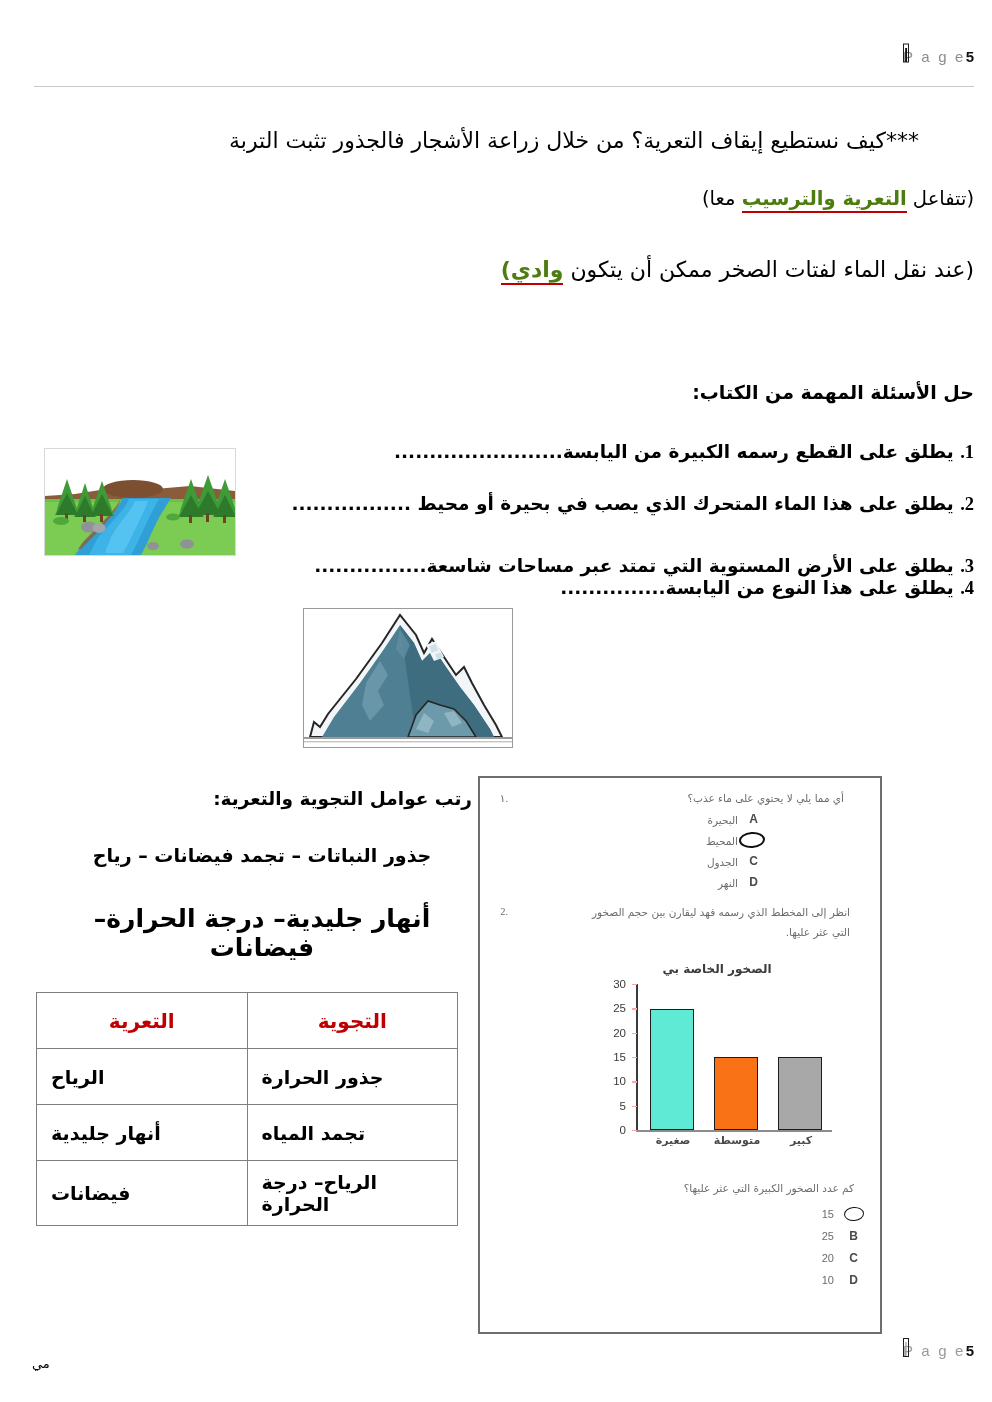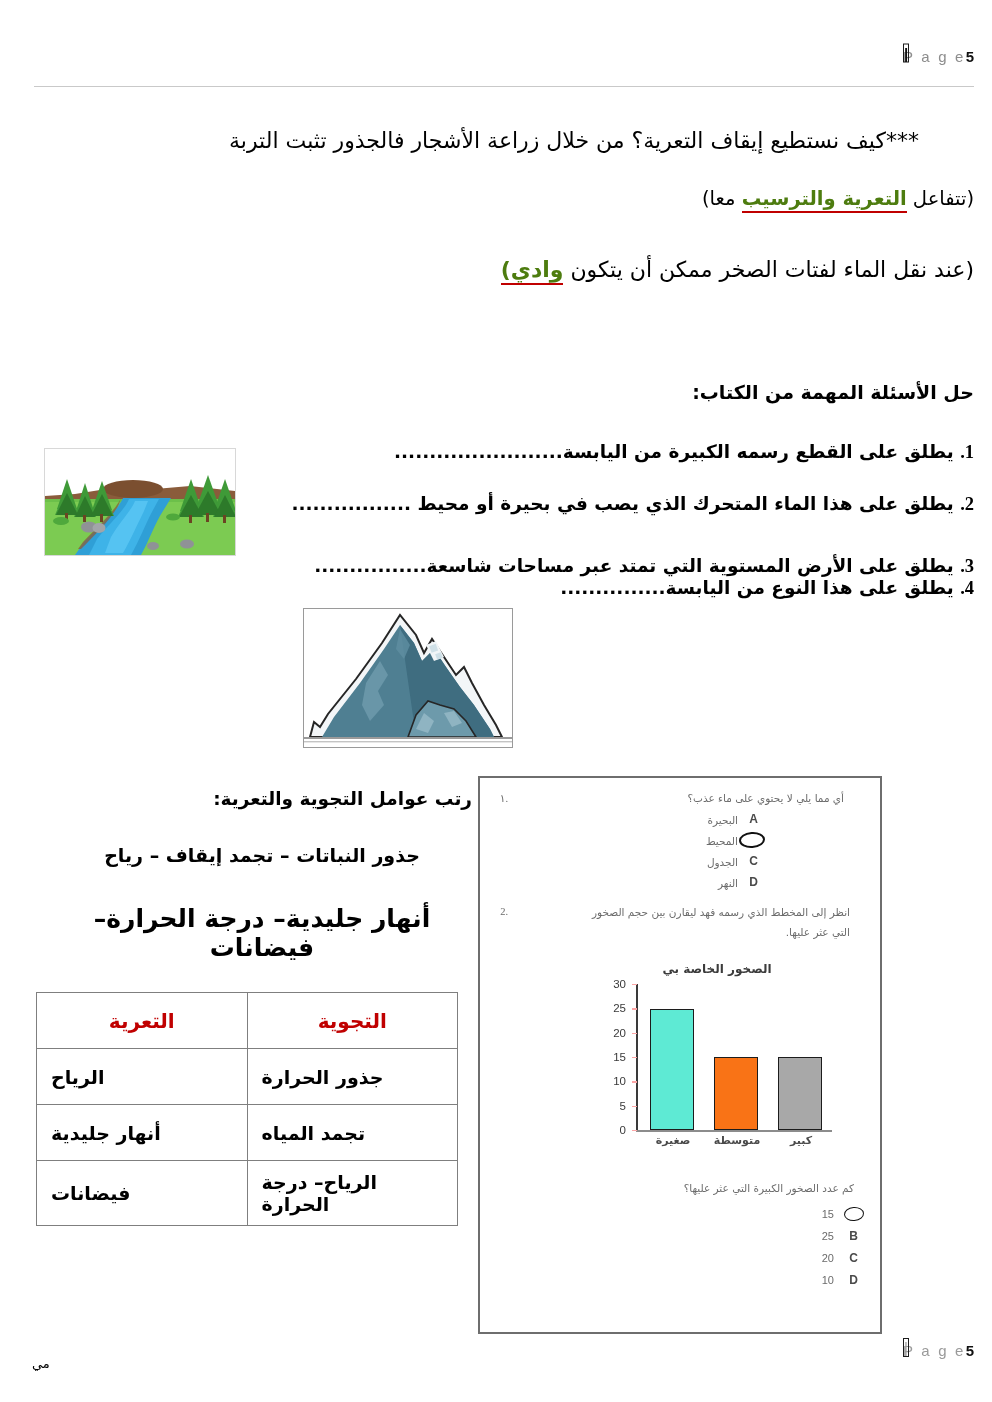--- a/index.html
+++ b/index.html
@@ -340,21 +340,21 @@
     <path d="M104 128 L112 106 L124 92 L136 96 L150 100 L162 112 L172 128 Z" fill="#6d9aab" stroke="#262626" stroke-width="1.6"></path>
     <path d="M112 120 L120 104 L130 112 L124 124 Z" fill="#8fb4c2"></path>
     <path d="M140 104 L150 102 L158 114 L148 118 Z" fill="#8fb4c2"></path>
 
     <rect x="0" y="128" width="208" height="2" fill="#9a9a9a"></rect>
     <rect x="0" y="132" width="208" height="1.4" fill="#c4c4c4"></rect>
   </svg>
 </div>
 
 <div class="arr-head">رتب عوامل التجوية والتعرية:</div>
-<div class="arr-l1">جذور النباتات – تجمد إيقاف – رياح</div>
+<div class="arr-l1">جذور النباتات – تجمد فيضانات – رياح</div>
 <div class="arr-l2">أنهار جليدية– درجة الحرارة– فيضانات</div>
 
 <table class="cmp">
   <colgroup>
       <col class="w1">
       <col class="w2">
     </colgroup>
   <thead>
     <tr>
       <th>التجوية</th>

